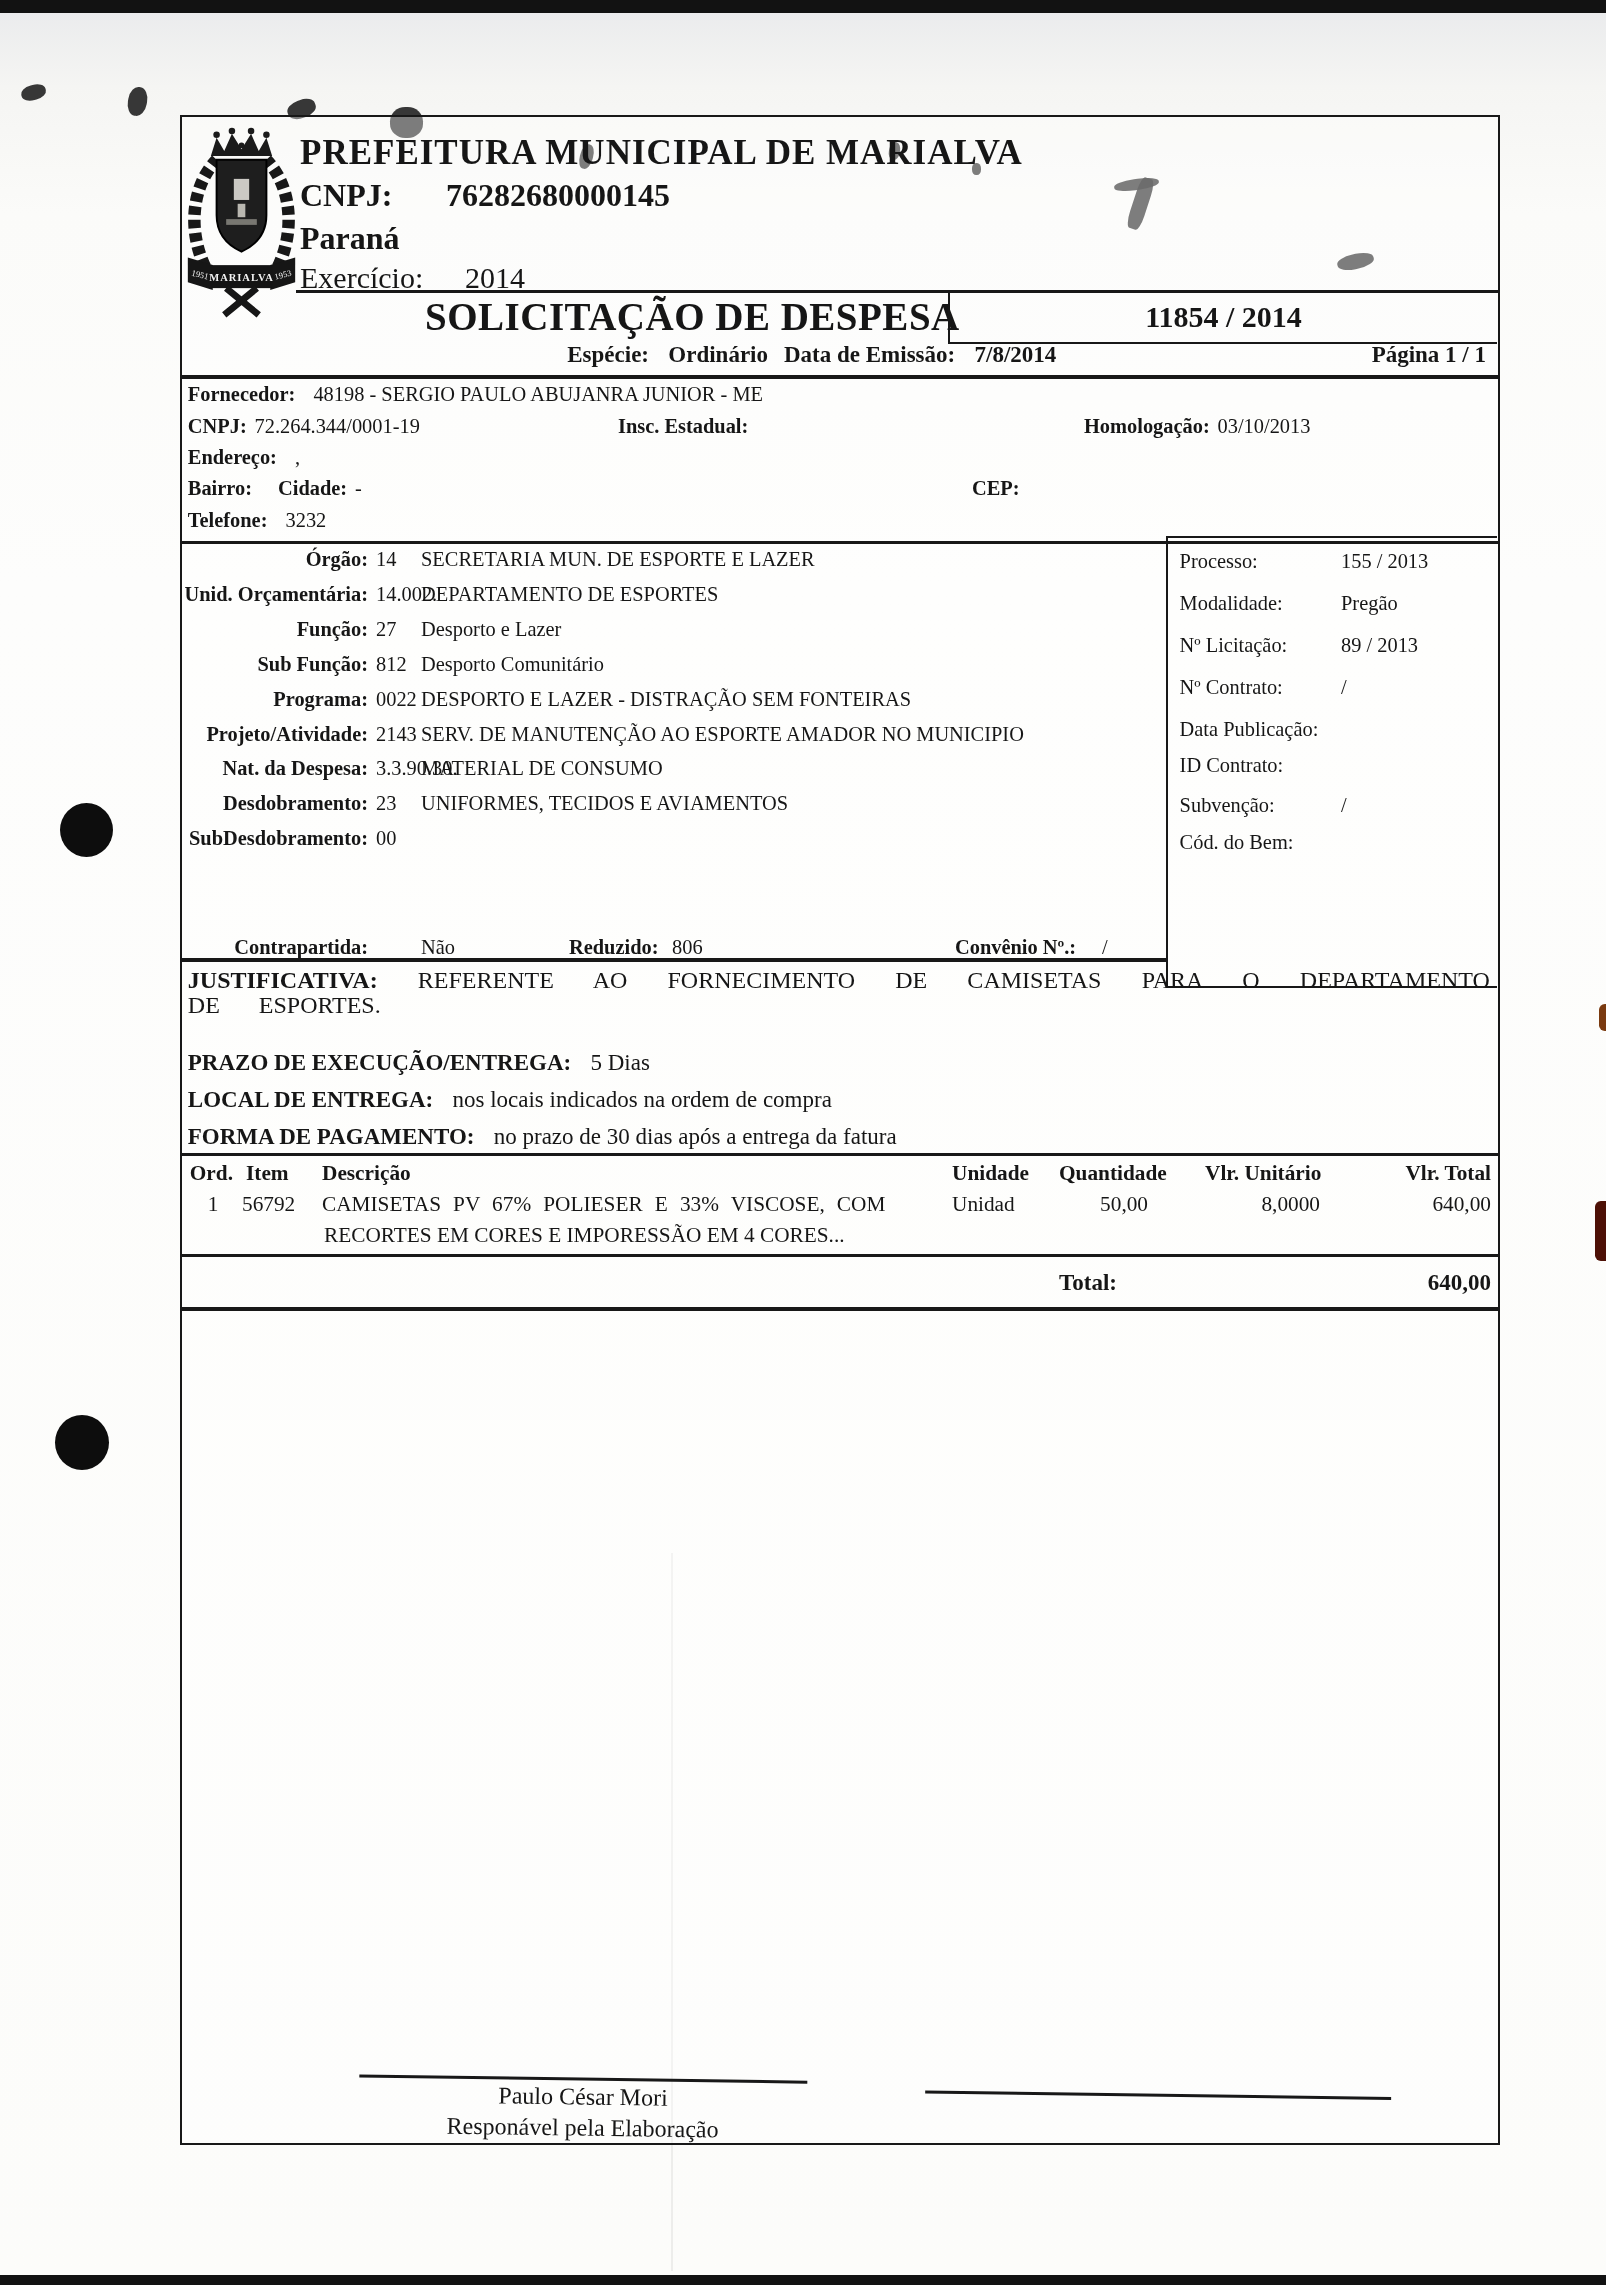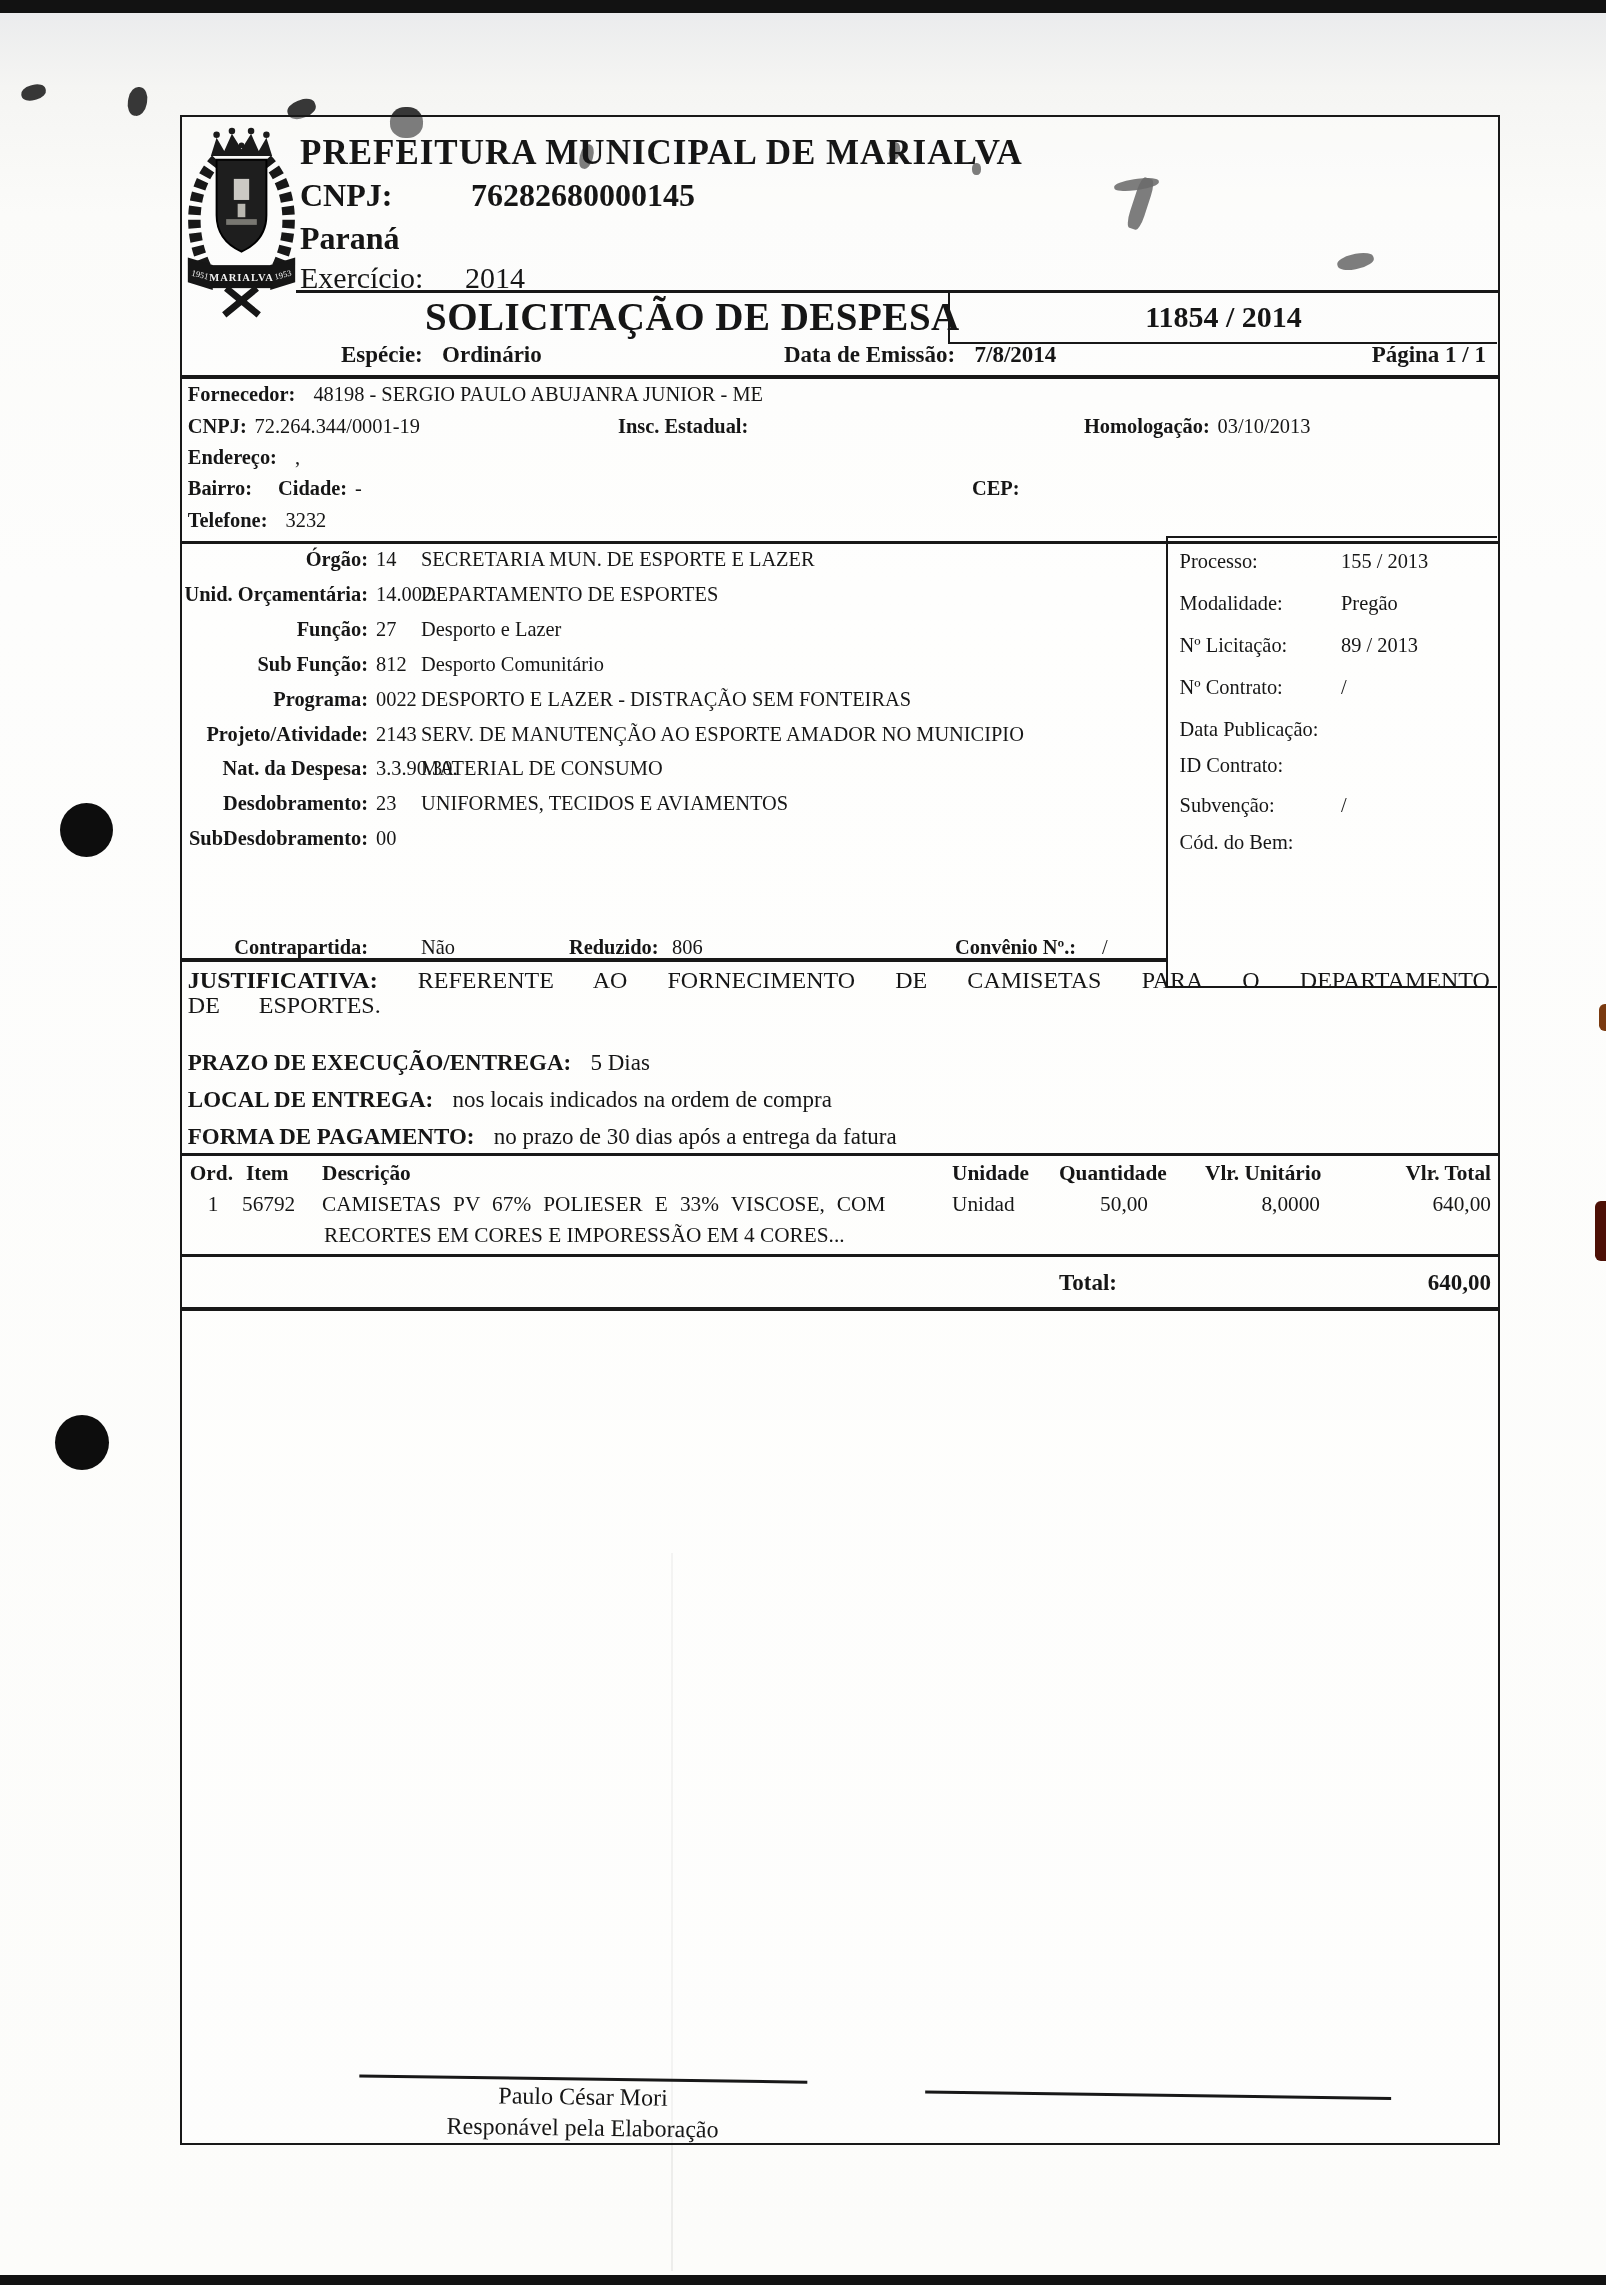--- a/index.html
+++ b/index.html
@@ -94,33 +94,33 @@
         <text x="60" y="163" font-size="11" fill="#f2f2f2" text-anchor="middle" font-weight="bold" letter-spacing="1" font-family="Liberation Serif, DejaVu Serif, serif">MARIALVA</text>
         <text x="16" y="159" font-size="9" fill="#f2f2f2" text-anchor="middle" transform="rotate(14 16 159)" font-family="Liberation Serif, DejaVu Serif, serif">1951</text>
         <text x="104" y="159" font-size="9" fill="#f2f2f2" text-anchor="middle" transform="rotate(-14 104 159)" font-family="Liberation Serif, DejaVu Serif, serif">1953</text>
         <path d="M44 170 L78 198 M76 170 L42 198" stroke="#161616" stroke-width="7"></path>
       </svg>
     </div>
 
     <div class="abs hdr-muni">PREFEITURA MUNICIPAL DE MARIALVA</div>
     <div class="abs hdr-line b" style="top:60px;">
       <span>CNPJ:</span>
-      <span class="hdr-val" style="left:171px;text-align:center;">76282680000145</span>
+      <span class="hdr-val" style="left:146px;text-align:center;">76282680000145</span>
     </div>
     <div class="abs hdr-line b" style="top:103px;">Paraná</div>
     <div class="abs hdr-line" style="top:144px;font-size:30px;">
       <span>Exercício:</span>
       <span class="hdr-val" style="left:165px;">2014</span>
     </div>
 
     <div class="line" style="left:114px;top:173px;width:1202px;height:2.9px;"></div>
     <div class="abs title">SOLICITAÇÃO DE DESPESA</div>
     <div class="abs numbox">11854 / 2014</div>
 
-    <div class="abs meta" style="left:159px;width:427px;text-align:left;">
+    <div class="abs meta" style="left:159px;width:427px;text-align:right;">
       <span>Espécie:</span>
       <span class="gap"></span>
       <span>Ordinário</span>
     </div>
     <div class="abs meta" style="left:602px;">
       <span>Data de Emissão:</span>
       <span class="gap"></span>
       <span>7/8/2014</span>
     </div>
     <div class="abs meta" style="left:1019px;width:285px;text-align:right;padding-right:11.6px;">Página 1 / 1</div>

